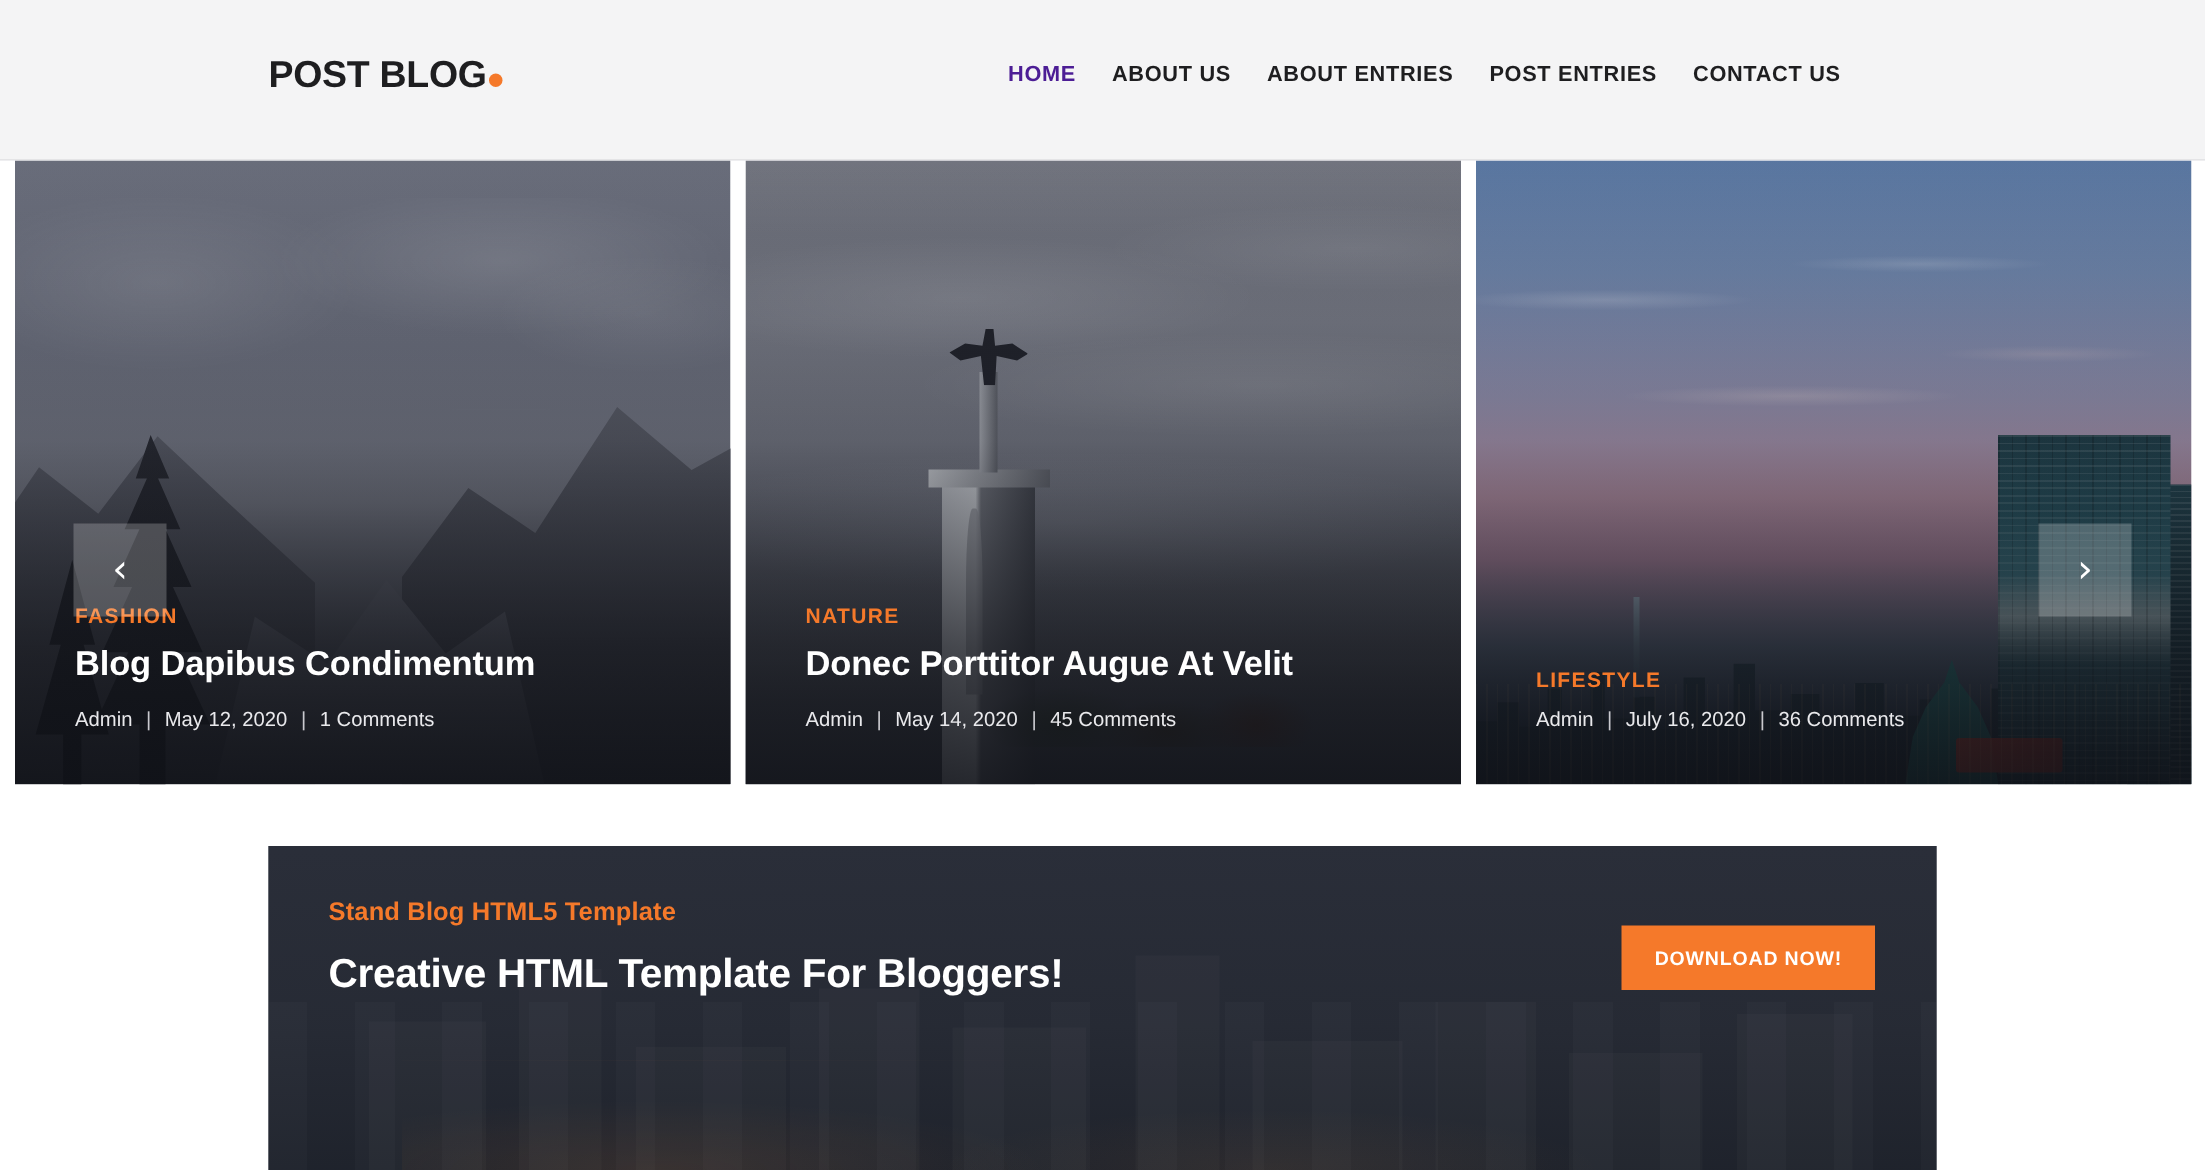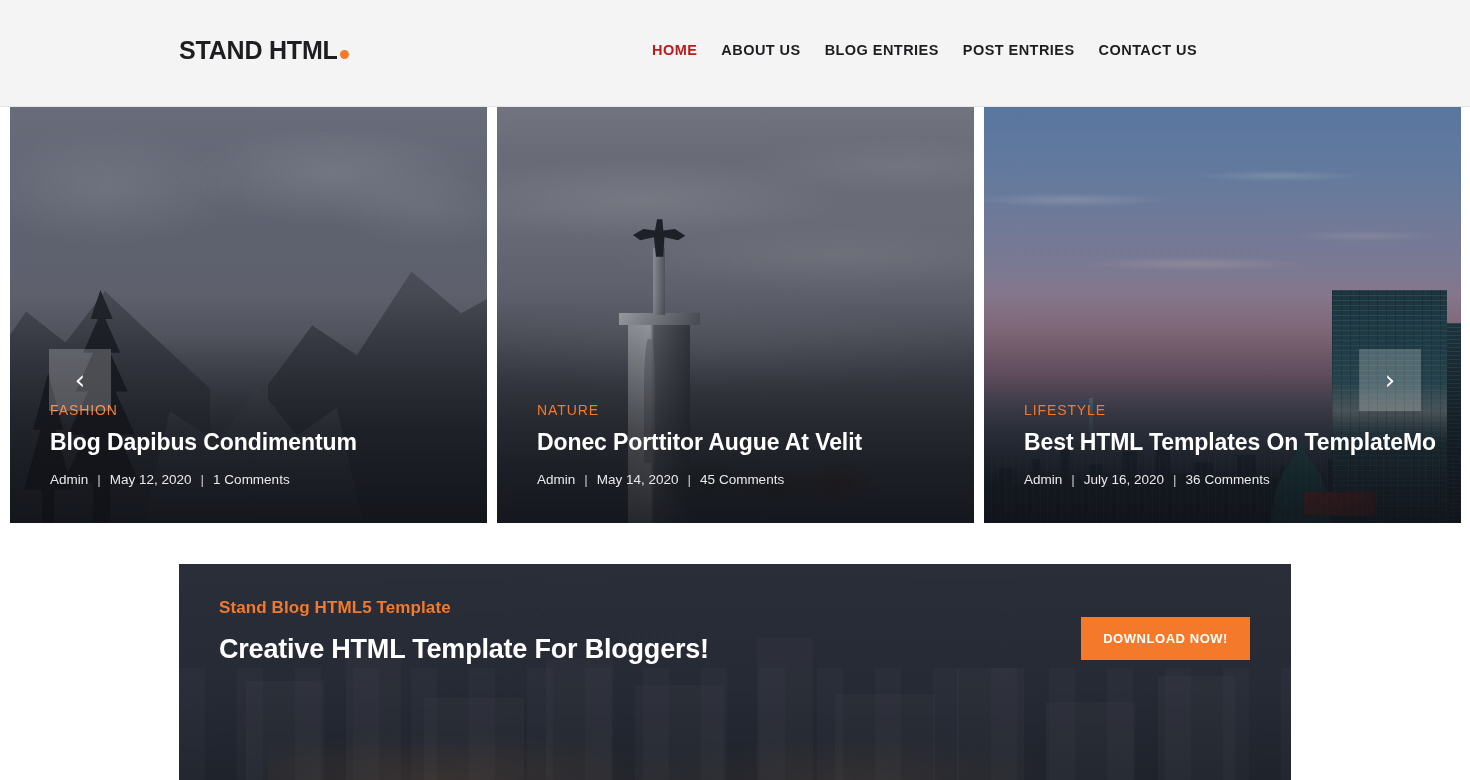--- a/index.html
+++ b/index.html
@@ -32,21 +32,21 @@
     position:absolute; left:652px; top:41px;
     display:flex; align-items:center; gap:0px;
   }
   .nav-link{
     font-size:14.5px; font-weight:bold; letter-spacing:0.45px;
     color:#1e1e20; text-decoration:none; white-space:nowrap;
     cursor:pointer; padding:0 0;
   }
   .nav-item{ display:block; }
   .nav-item + .nav-item{ margin-left:24px; }
-  .nav-link.active{ color:#b91c1c; }
+  .nav-link.active{ color:#4c1d95;margin-left:20px; }
 
   
   .carousel{
     position:relative;
     width:1470px; height:416px;
     overflow:hidden;
   }
   .slides{
     position:absolute; left:10px; top:0;
     display:flex; gap:10px;
@@ -60,21 +60,21 @@
   .slide-bg{ position:absolute; inset:0; overflow:hidden; }
   .slide-shade{
     position:absolute; inset:0;
     background:linear-gradient(to bottom, rgba(20,22,30,0.06) 0%, rgba(20,22,30,0.18) 45%, rgba(18,20,26,0.70) 78%, rgba(16,18,24,0.88) 100%);
   }
   .slide-caption{
     position:absolute; left:40px; right:24px; bottom:36px;
     z-index:4;
   }
   .slide-cat{
-    font-size:14px; font-weight:normal; letter-spacing:0.9px;
+    font-size:14px; font-weight:bold; letter-spacing:0.9px;
     color:#f5792a; margin-bottom:11px;
   }
   .slide-title{
     font-size:23px; font-weight:bold; color:#ffffff;
     letter-spacing:-0.1px; margin-bottom:16px; white-space:nowrap;
   }
   .slide-meta{
     font-size:13.5px; color:#e9e9ec; white-space:nowrap;
   }
   .slide-meta .sep{ color:#c9c9ce; margin:0 9px; }
@@ -289,32 +289,32 @@
     font-family:"Liberation Sans", sans-serif;
     font-size:13px; font-weight:bold; letter-spacing:0.55px;
     white-space:nowrap;
   }
 </style>
 </head>
 <body>
 
 <header class="site-header">
   <div class="logo">
-    <span>STAND HTML</span><span class="logo-dot"></span>
+    <span>POST BLOG</span><span class="logo-dot"></span>
   </div>
 
   <nav class="main-nav">
     <div class="nav-item">
       <a class="nav-link active">HOME</a>
     </div>
     <div class="nav-item">
       <a class="nav-link">ABOUT US</a>
     </div>
     <div class="nav-item">
-      <a class="nav-link">BLOG ENTRIES</a>
+      <a class="nav-link">ABOUT ENTRIES</a>
     </div>
     <div class="nav-item">
       <a class="nav-link">POST ENTRIES</a>
     </div>
     <div class="nav-item">
       <a class="nav-link">CONTACT US</a>
     </div>
   </nav>
 </header>
 
@@ -374,21 +374,20 @@
           <div class="dome"></div>
           <div class="tower-big2"></div>
           <div class="tower-big"></div>
           <div class="signboard"></div>
           <div class="citylights"></div>
         </div>
       </div>
       <div class="slide-shade"></div>
       <div class="slide-caption">
         <div class="slide-cat">LIFESTYLE</div>
-        <h2 class="slide-title">Best HTML Templates On TemplateMo</h2>
         <div class="slide-meta">
           <span>Admin</span><span class="sep">|</span><span>July 16, 2020</span><span class="sep">|</span><span>36 Comments</span>
         </div>
       </div>
     </article>
 
   </div>
 
   <div class="carousel-arrow arrow-prev">‹</div>
   <div class="carousel-arrow arrow-next">›</div>

